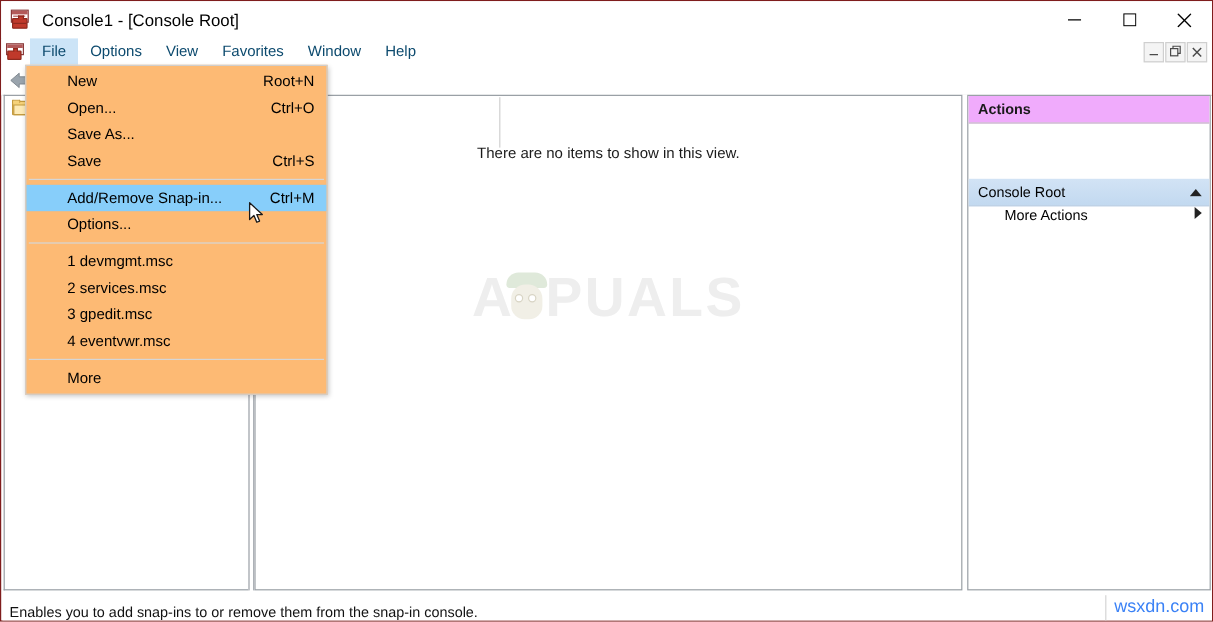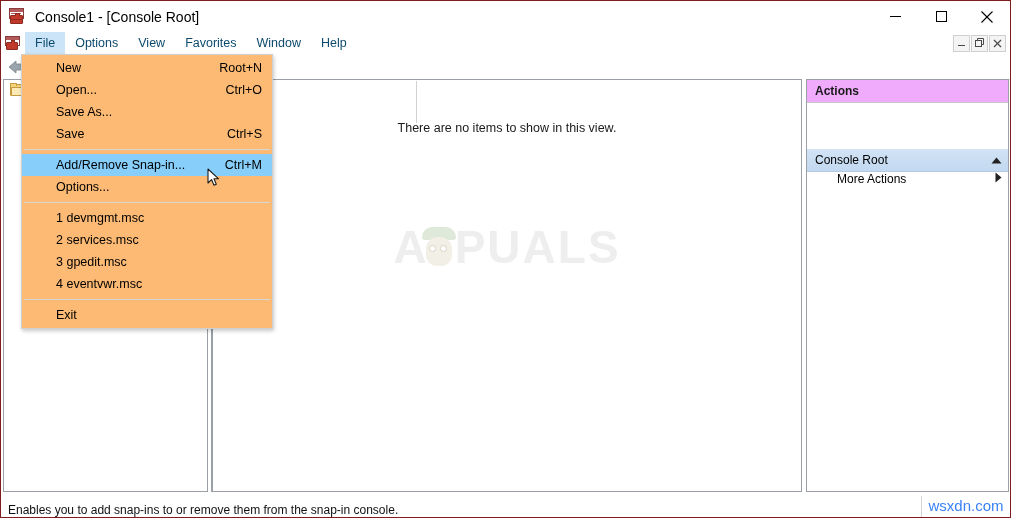--- a/index.html
+++ b/index.html
@@ -413,21 +413,21 @@
         <span class="dd-label">2 services.msc</span>
       </div>
       <div class="dd-row">
         <span class="dd-label">3 gpedit.msc</span>
       </div>
       <div class="dd-row">
         <span class="dd-label">4 eventvwr.msc</span>
       </div>
       <div class="dd-sep"></div>
       <div class="dd-row">
-        <span class="dd-label">Exit</span>
+        <span class="dd-label">More</span>
       </div>
     </div>
 
   <div class="cursor">
     <svg width="13" height="19" viewBox="0 0 13 19">
       <path d="M1,1 L1,15 L4.6,11.6 L7,17.2 L9.3,16.2 L7,10.8 L11.6,10.8 Z" fill="#ffffff" stroke="#1a1a1a" stroke-width="1.1" stroke-linejoin="round"></path>
     </svg>
   </div>
 
 </div>

